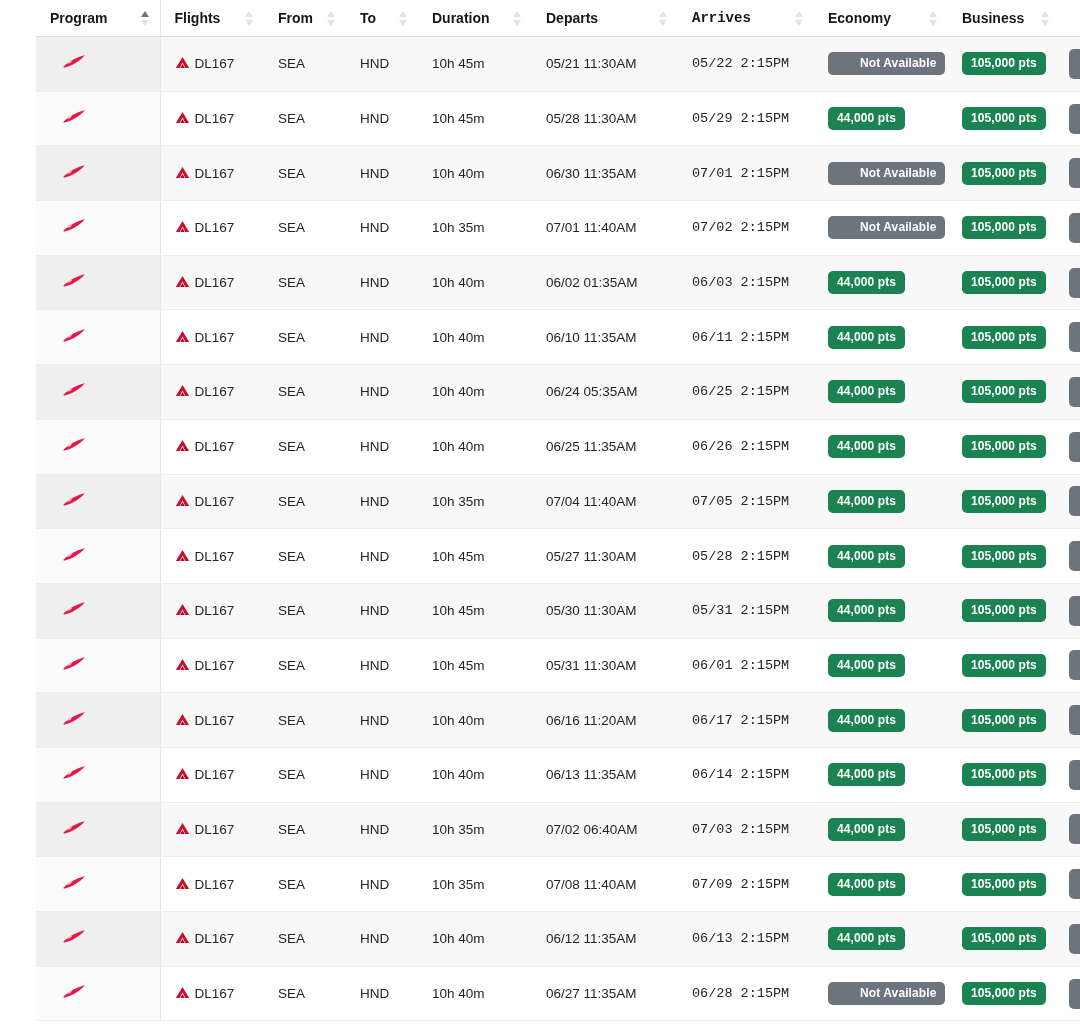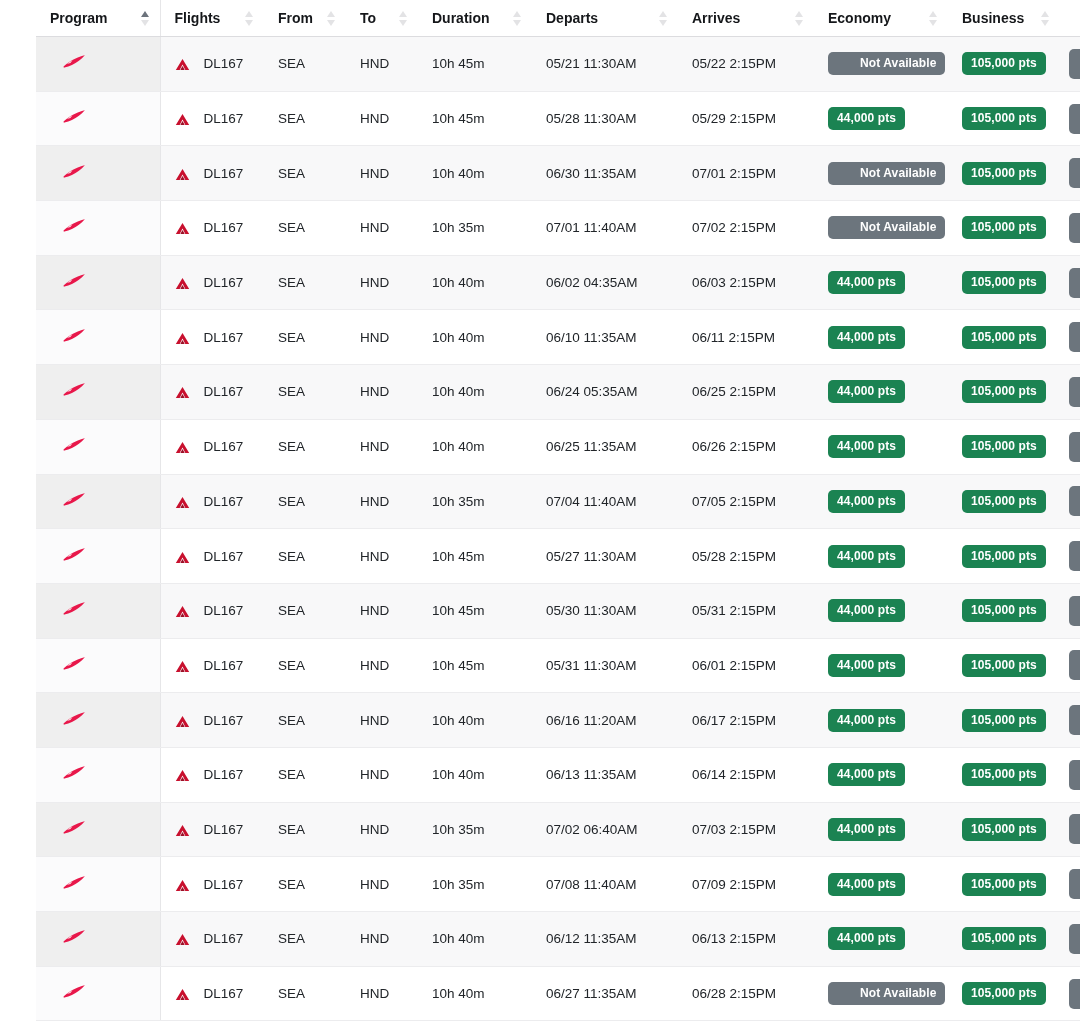--- a/index.html
+++ b/index.html
@@ -87,40 +87,40 @@
   tbody tr.odd td.col-program { background: #efefef; }
   tbody tr.even td.col-program { background: #fbfbfc; }
 
   
   .col-program   { width: 124px; }
   .col-flights   { width: 104px; }
   .col-from      { width: 82px;  }
   .col-to        { width: 72px;  }
   .col-duration  { width: 114px; }
   .col-departs   { width: 146px; }
-  .col-arrives   { width: 136px; }
+  .col-arrives   { width: 136px; font-family: Liberation Mono, monospace; }
   .col-economy   { width: 134px; }
   .col-business  { width: 112px; }
   .col-actions   { width: 56px;  }
 
   
   .program-logo {
     display: inline-block;
     width: 26px;
     height: 16px;
     position: relative;
     margin-left: 10px;
   }
   .program-logo svg { display: block; }
 
   
   .flight-cell {
     display: flex;
-    align-items: flex-end;
-    gap: 14px;
+    align-items: flex-start;
+    gap: 5px;
   }
   .delta-logo { flex: 0 0 auto; display: block; }
   .flight-num { font-size: 13.5px; color: #212529; }
 
   
   .badge {
     display: inline-block;
     padding: 5px 9px 6px;
     border-radius: 5px;
     font-size: 12px;
@@ -382,21 +382,21 @@
             <svg width="15" height="13" viewBox="0 0 15 13" class="delta-logo">
               <path d="M7.5 1 L14.2 12 L10.3 12 L7.5 6.6 L4.7 12 L0.8 12 Z" fill="#c8102e"></path>
               <path d="M7.5 7.9 L9.7 12 L5.3 12 Z" fill="#9b1128"></path>
             </svg>
             <span class="flight-num">DL167</span>
           </span>
         </td>
         <td class="col-from">SEA</td>
         <td class="col-to">HND</td>
         <td class="col-duration">10h 40m</td>
-        <td class="col-departs">06/02 04:35AM</td>
+        <td class="col-departs">06/02 01:35AM</td>
         <td class="col-arrives">06/03 2:15PM</td>
         <td class="col-economy"><span class="badge points">44,000 pts</span></td>
         <td class="col-business"><span class="badge points">105,000 pts</span></td>
         <td class="col-actions"><button class="info-button">
             <span class="info-glyph">i</span>
           </button></td>
       </tr>
       <tr class="even">
         <td class="col-program"><span class="program-logo"><svg width="26" height="16" viewBox="0 0 26 16">
               <path d="M24.5 1.2 C20 2.4 15.5 4.2 11.4 6.6 C8.6 8.2 6 10.1 3.8 12.3 C3.2 12.9 3.6 13.8 4.4 13.6 C9.6 12.3 14.6 9.9 18.9 6.7 C21.1 5.1 23 3.3 24.8 1.2 Z" fill="#e8174a"></path>

